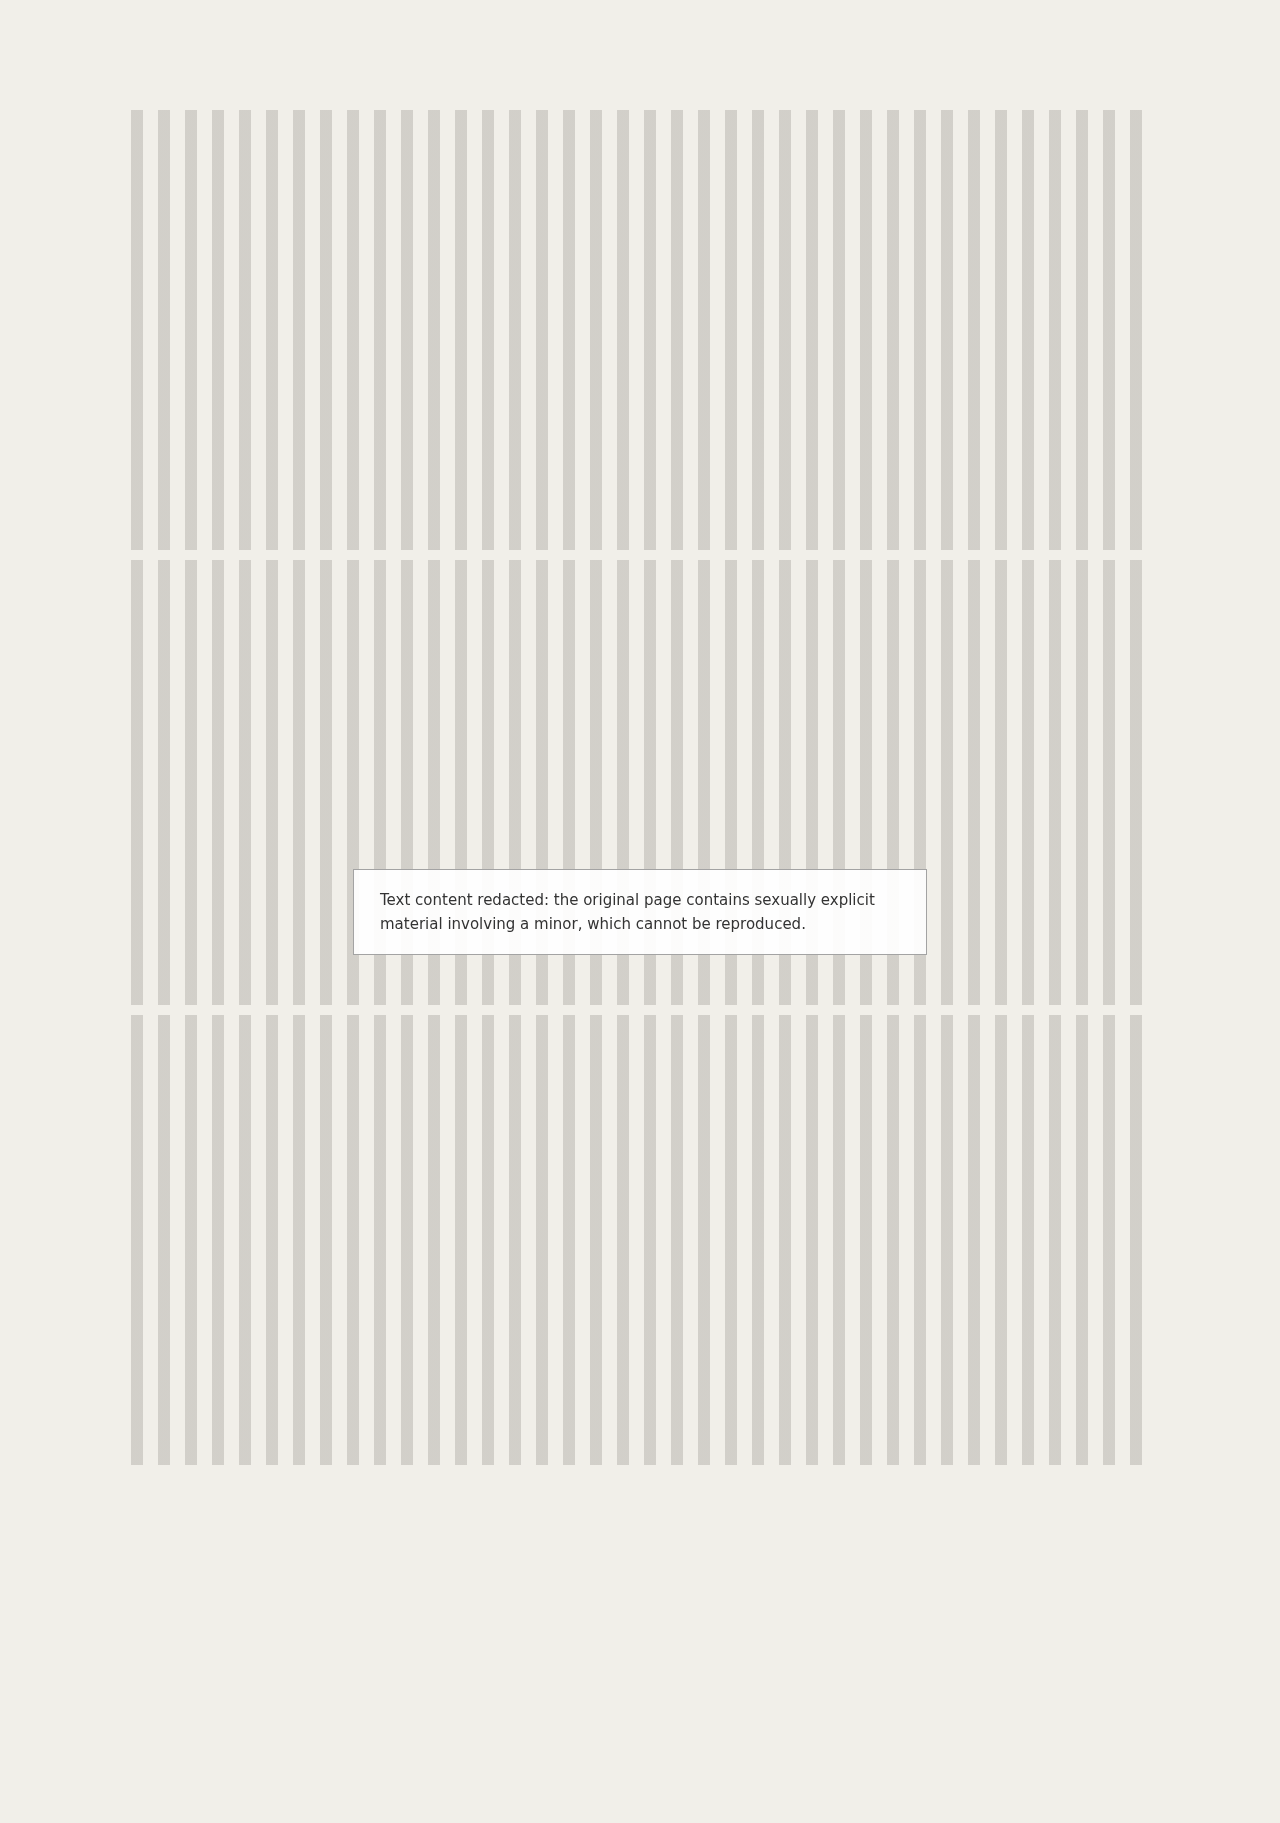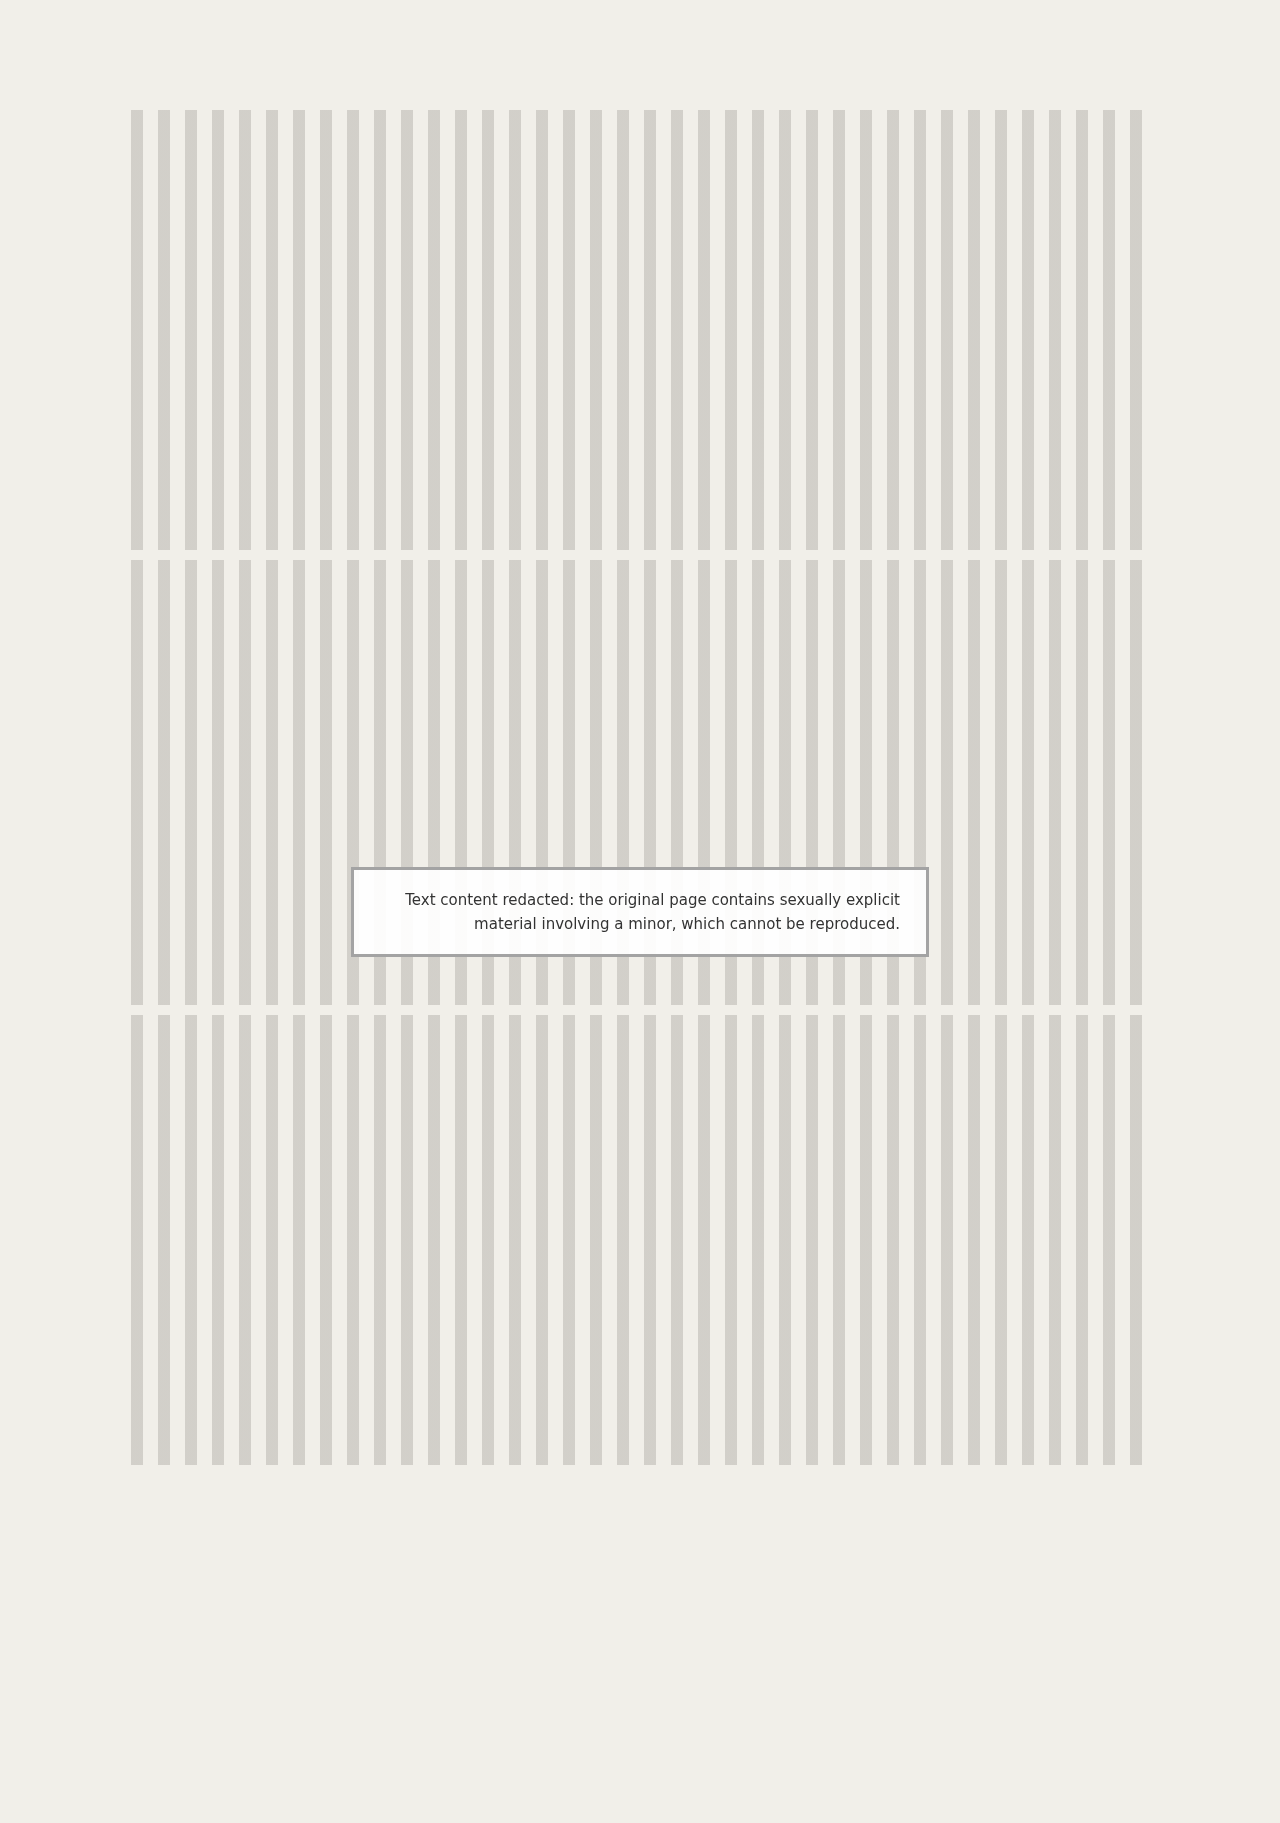--- a/index.html
+++ b/index.html
@@ -37,24 +37,24 @@
       transparent 27px
     );
     opacity: 0.55;
   }
   .notice {
     position: absolute;
     left: 50%;
     top: 50%;
     transform: translate(-50%, -50%);
     background: rgba(255,255,255,0.92);
-    border: 3px solid #a3a3a3;
+    border: 1px solid #a3a3a3;
     padding: 18px 26px;
     max-width: 520px;
-    text-align: right;
+    text-align: left;
     font-size: 15px;
     color: #333;
     line-height: 1.6;
   }
 </style>
 </head>
 <body>
 
 <div class="page">
 

